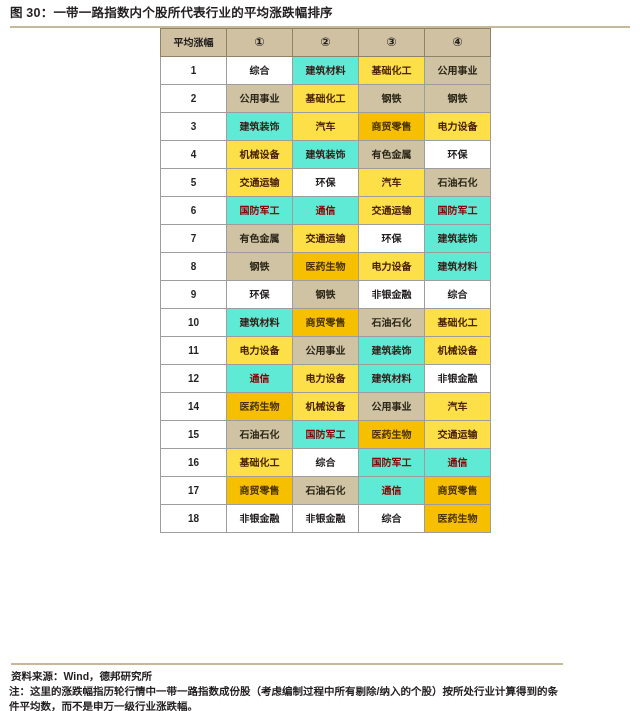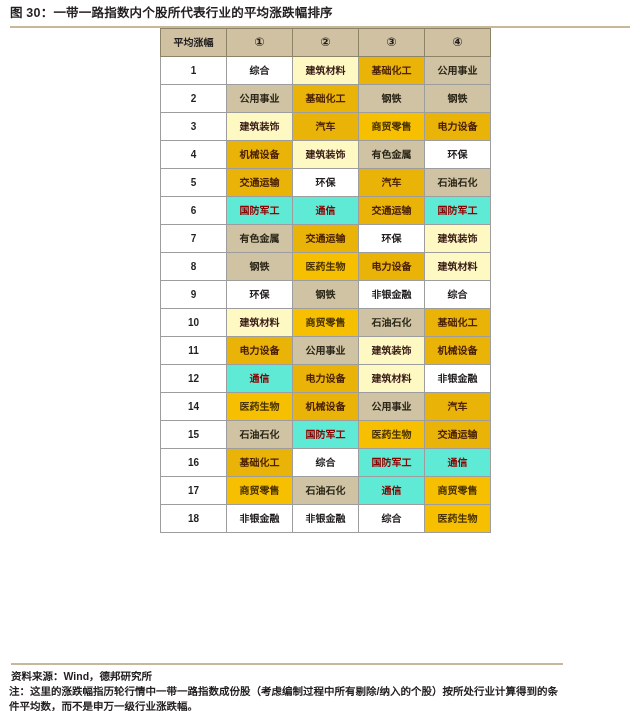--- a/index.html
+++ b/index.html
@@ -81,23 +81,23 @@
   td.rank-cell {
     background: #ffffff;
     font-family: "Liberation Sans", "DejaVu Sans", sans-serif;
     font-weight: bold;
     font-size: 11px;
     color: #231f20;
   }
 
   
   .c-white  { background: #ffffff; color: #231f20; }
-  .c-pink   { background: #fef9c3; color: #3a1d18; }
+  .c-pink   { background: #5eead4; color: #3a1d18; }
   .c-tan    { background: #cfc3a4; color: #2b2617; }
-  .c-orange { background: #eab308; color: #4a2105; }
+  .c-orange { background: #fde047; color: #4a2105; }
   .c-gold   { background: #f6bf00; color: #4a3300; }
   .c-red    { background: #5eead4; color: #8e0202; }
 
   
   #footer {
     position: absolute;
     left: 1px;
     top: 655px;
     width: 572px;
     margin-top: 8px;

